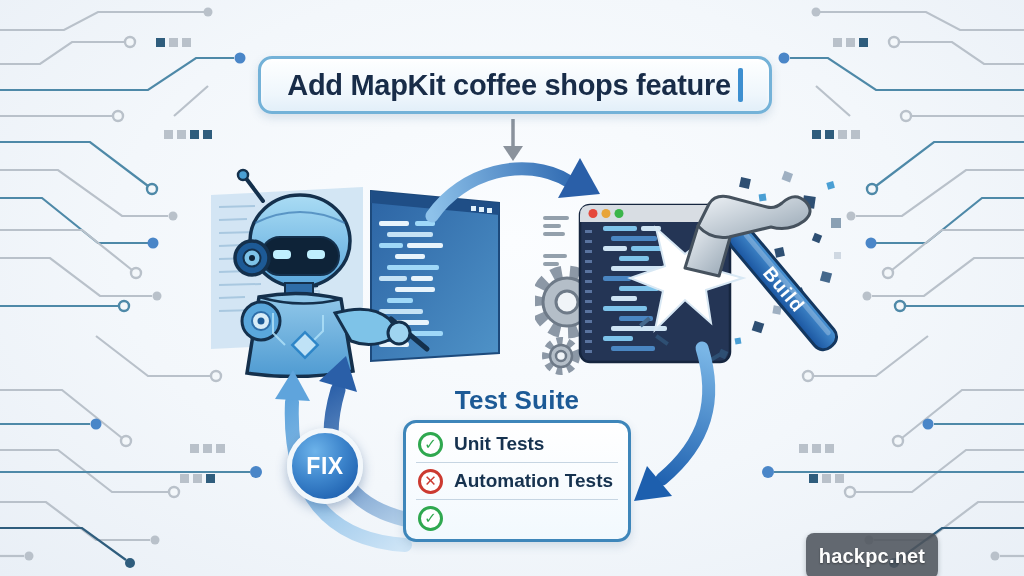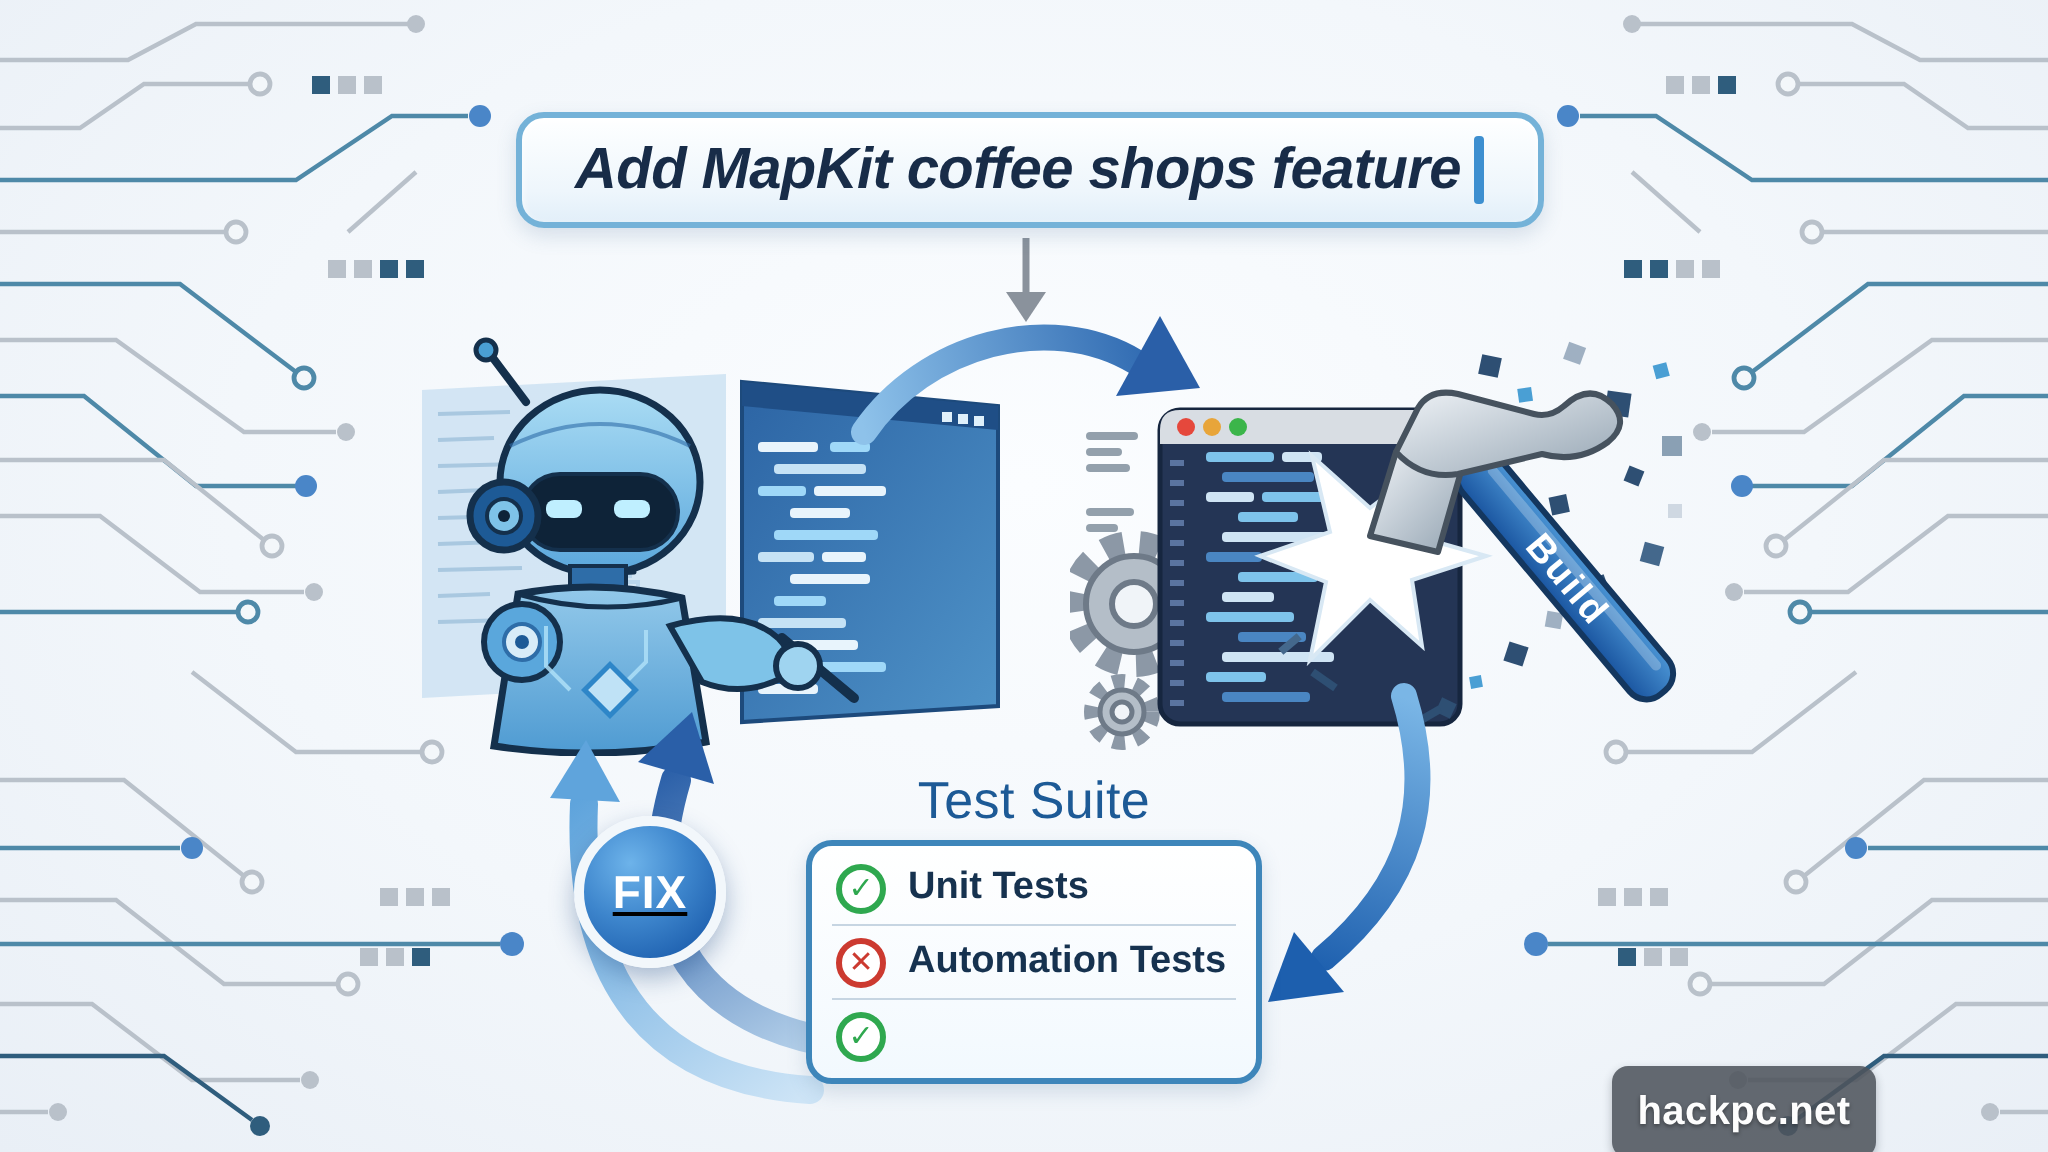--- a/index.html
+++ b/index.html
@@ -13,27 +13,27 @@
   .layer{position:absolute;pointer-events:none;}
 
   
   .prompt-box{
     position:absolute;left:258px;top:56px;width:514px;height:58px;
     box-sizing:border-box;border:3px solid #74b2d8;border-radius:14px;
     background:linear-gradient(180deg,#feffff 0%,#eef6fc 70%,#e2eff9 100%);
     box-shadow:0 4px 10px rgba(70,110,150,.18), inset 0 2px 4px rgba(255,255,255,.9);
     display:flex;align-items:center;justify-content:center;
   }
-  .prompt-text{font-size:29px;font-weight:700;color:#182c48;letter-spacing:-.3px;white-space:nowrap;font-style:italic;}
+  .prompt-text{font-size:29px;font-weight:700;color:#182c48;letter-spacing:-.3px;white-space:nowrap;}
   .text-cursor{display:inline-block;width:5px;height:34px;margin-left:7px;border-radius:2px;background:#3d8fd0;}
 
   
   .ts-title{
     position:absolute;left:403px;top:385px;width:228px;text-align:center;
-    font-size:26px;font-weight:400;color:#1d5a96;letter-spacing:.2px;
+    font-size:26px;font-weight:700;color:#1d5a96;letter-spacing:.2px;
   }
   .ts-box{
     position:absolute;left:403px;top:420px;width:228px;height:122px;
     box-sizing:border-box;border:3px solid #3e86ba;border-radius:13px;
     background:linear-gradient(180deg,#ffffff 0%,#f2f9fe 100%);
     box-shadow:0 4px 10px rgba(60,100,140,.18);
     display:flex;flex-direction:column;justify-content:space-evenly;padding:3px 0;
   }
   .ts-row{display:flex;align-items:center;gap:11px;padding:0 12px;height:34px;}
   .ts-divider{height:1px;background:#c6d5e2;margin:0 10px;}
@@ -41,25 +41,25 @@
     width:25px;height:25px;border-radius:50%;box-sizing:border-box;border:3px solid;
     display:flex;align-items:center;justify-content:center;
     font-size:15px;font-weight:800;background:#fff;flex:0 0 auto;
   }
   .ts-row[data-status="pass"] .badge{color:#2fa84f;border-color:#2fa84f;}
   .ts-row[data-status="fail"] .badge{color:#cc3a30;border-color:#cc3a30;}
   .ts-label{font-size:19px;font-weight:600;color:#16324f;white-space:nowrap;}
 
   
   .fix-badge{
-    position:absolute;left:287px;top:408px;width:76px;height:76px;border-radius:50%;
+    position:absolute;left:287px;top:428px;width:76px;height:76px;border-radius:50%;
     box-sizing:border-box;border:5px solid #f2f7fb;
     background:radial-gradient(circle at 35% 28%, #6db3ea 0%, #3d85cc 45%, #1d5fae 85%);
     box-shadow:0 5px 12px rgba(25,70,125,.35);
-    display:flex;align-items:center;justify-content:center;text-decoration:underline;
+    display:flex;align-items:center;justify-content:center;
   }
   .fix-label{color:#fff;font-size:23px;font-weight:800;letter-spacing:.5px;}
 
   
   .watermark{
     position:absolute;left:806px;top:533px;width:132px;height:46px;border-radius:8px;
     background:rgba(78,84,92,.88);
     display:flex;align-items:center;justify-content:center;
     box-shadow:0 2px 5px rgba(40,50,60,.3);
   }

